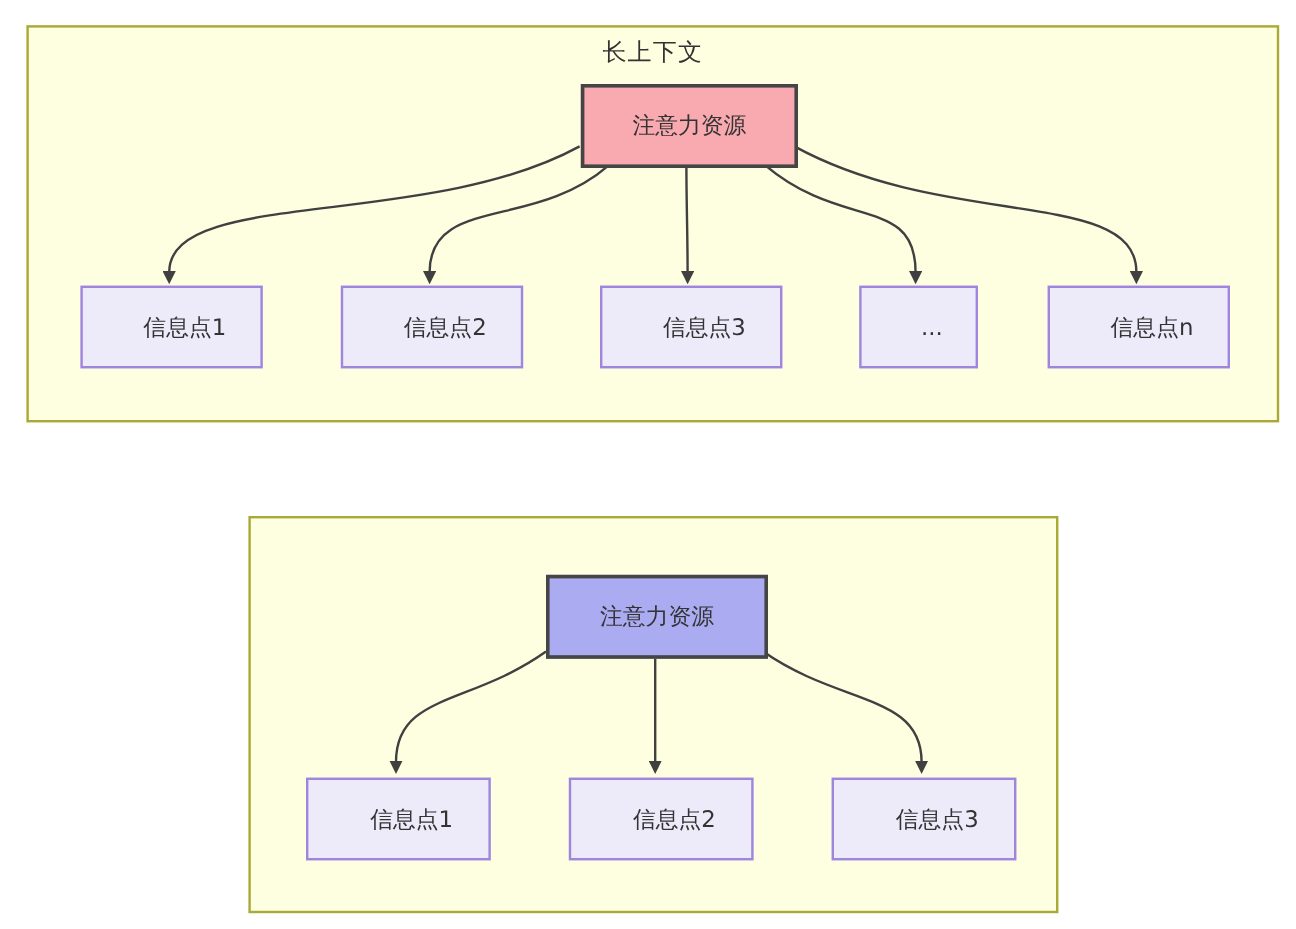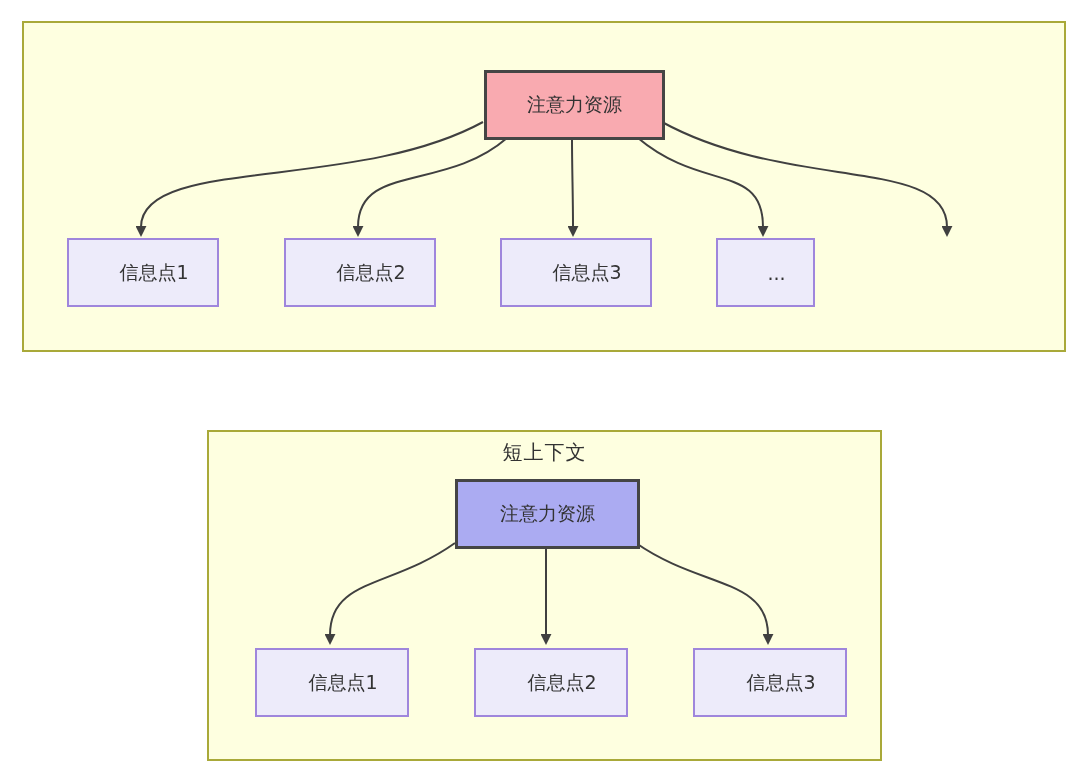--- a/index.html
+++ b/index.html
@@ -89,41 +89,44 @@
   .short .t0   { left: 46px;  top: 216px; width: 154px; height: 69px; }
   .short .t1   { left: 265px; top: 216px; width: 154px; height: 69px; }
   .short .t2   { left: 484px; top: 216px; width: 154px; height: 69px; }
 </style>
 </head>
 <body>
 
 <div class="canvas">
 
   <section class="container long">
+    <div class="ctitle">长上下文</div>
 
     <div class="node source src" style="background: rgb(249, 170, 176);">
       <span>注意力资源</span>
     </div>
 
     <div class="node target t0">
       <span>信息点1</span>
     </div>
     <div class="node target t1">
       <span>信息点2</span>
     </div>
     <div class="node target t2">
       <span>信息点3</span>
     </div>
     <div class="node target t3">
       <span>...</span>
     </div>
+    <div class="node target t4">
+      <span>信息点n</span>
+    </div>
   </section>
 
   <section class="container short">
-    <div class="ctitle">短上下文</div>
 
     <div class="node source src" style="background: rgb(171, 171, 242);">
       <span>注意力资源</span>
     </div>
 
     <div class="node target t0">
       <span>信息点1</span>
     </div>
     <div class="node target t1">
       <span>信息点2</span>

